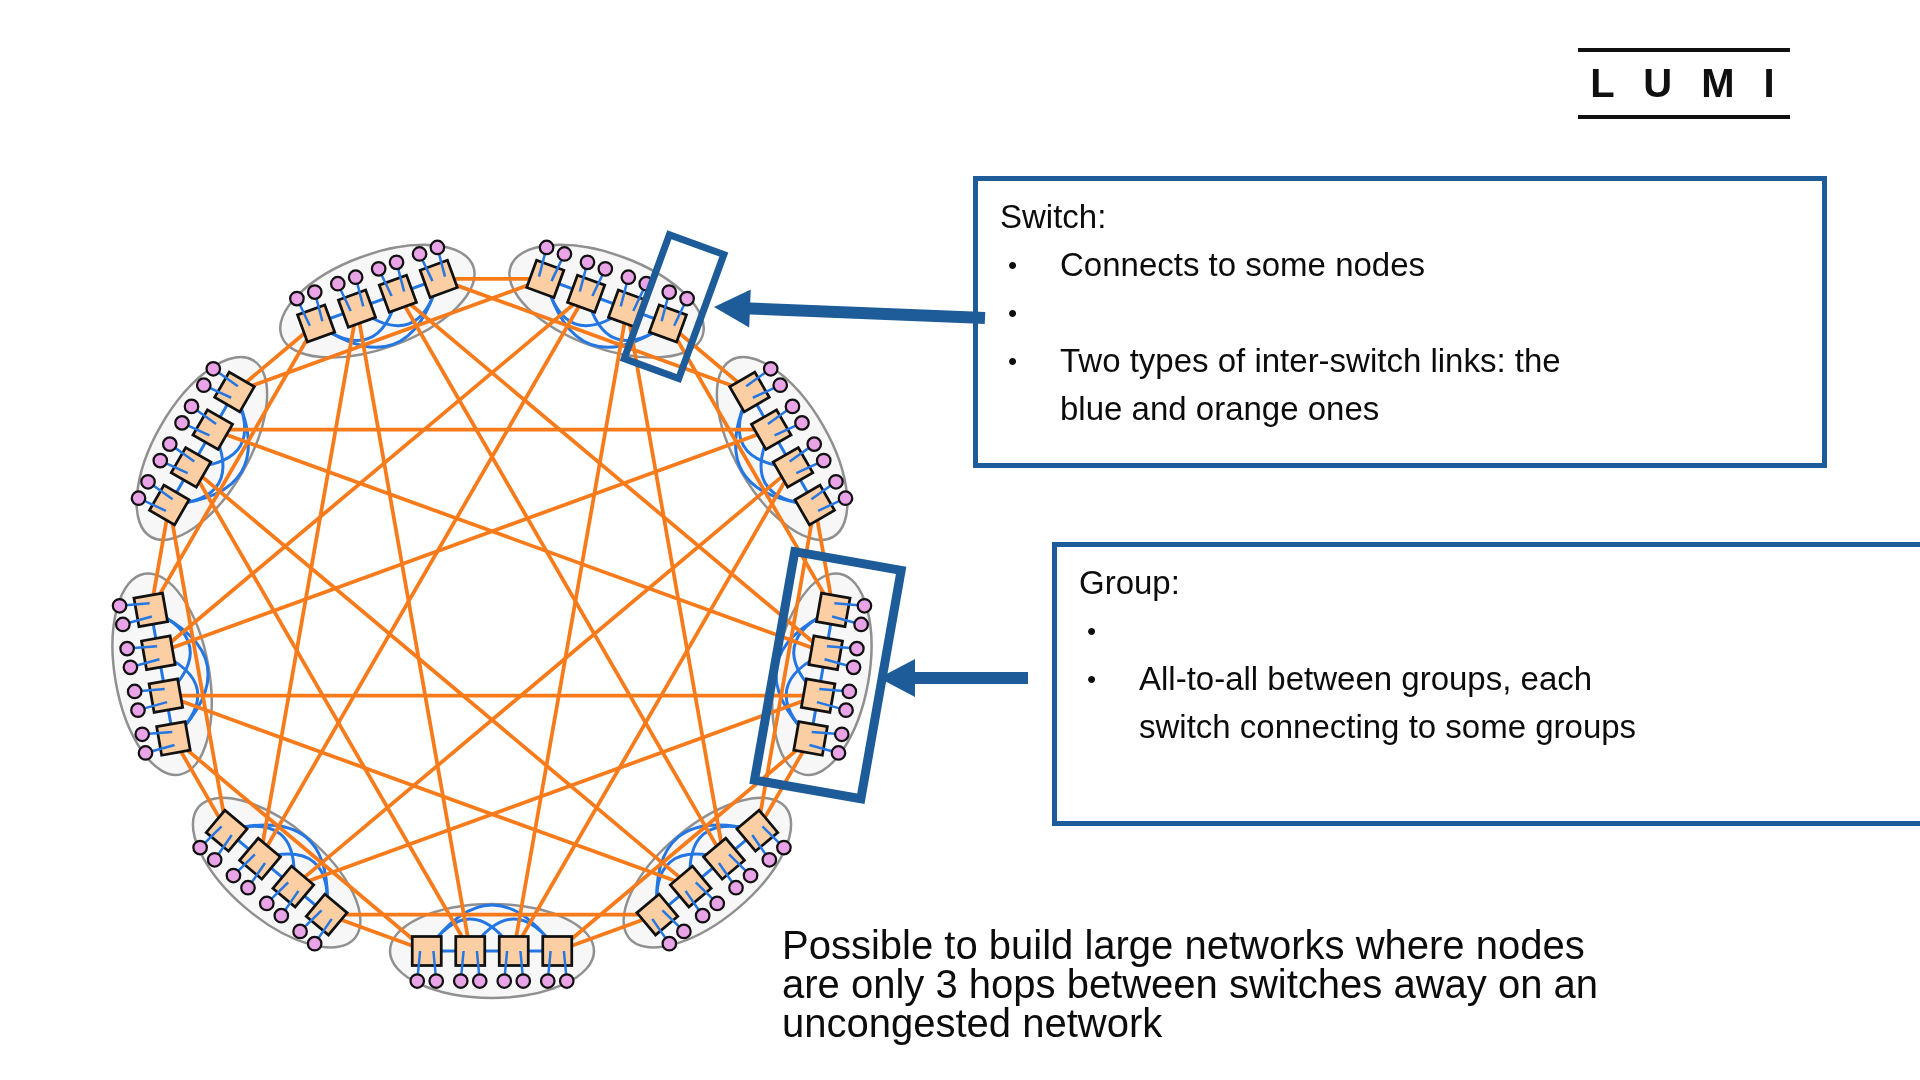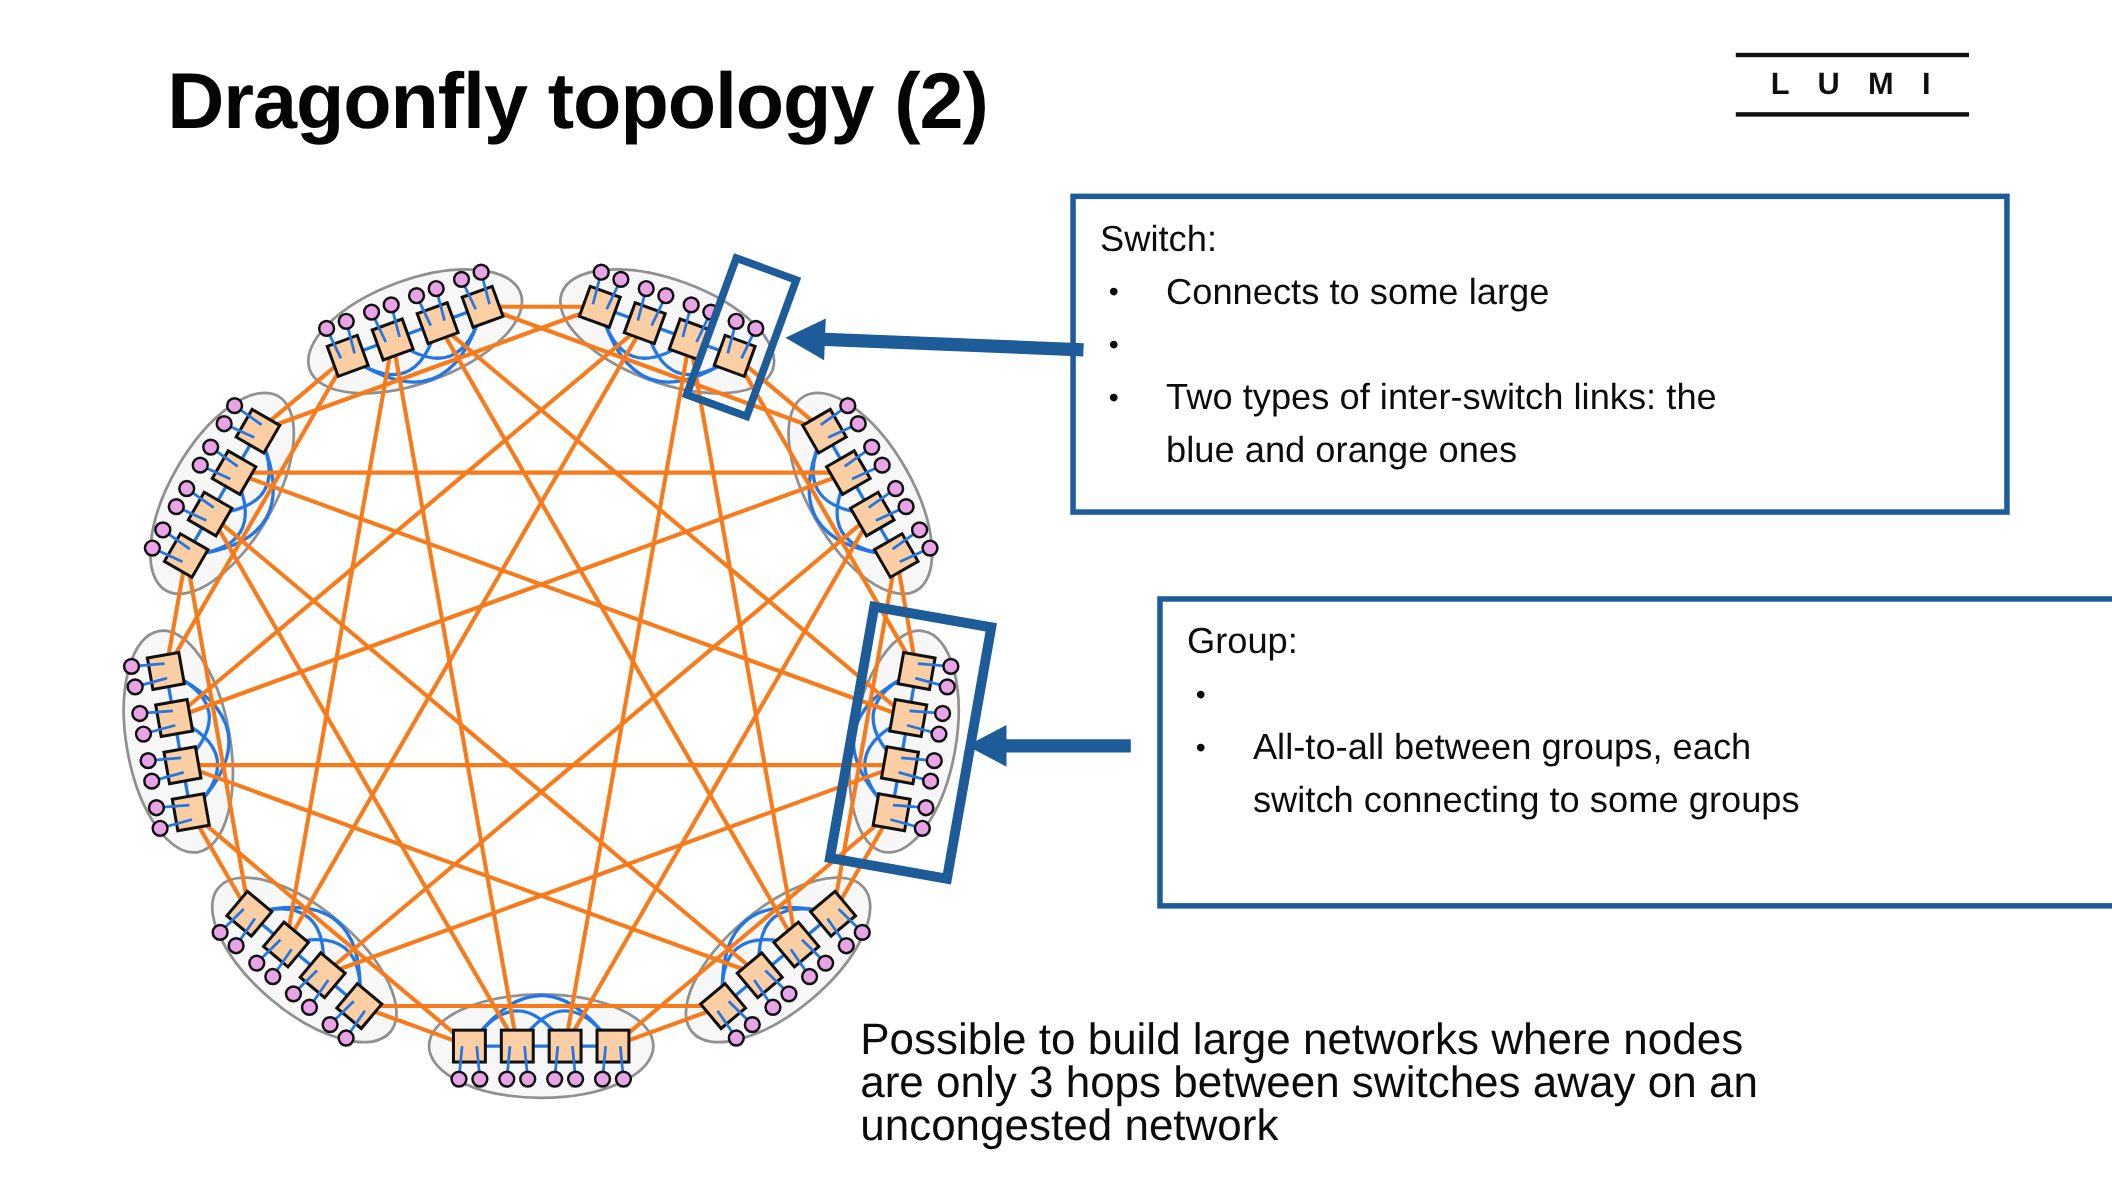--- a/index.html
+++ b/index.html
@@ -7,21 +7,21 @@
     position:relative;width:1920px;height:1080px;background:#ffffff;overflow:hidden;
     font-family:"Liberation Sans",sans-serif;color:#0b0b0b;
   }
   .title{
     position:absolute;left:152px;top:56px;font-size:72px;font-weight:bold;
     letter-spacing:-1px;line-height:1;color:#050505;white-space:nowrap;
   }
   .logo{position:absolute;left:1578px;top:48px;width:212px;}
   .logo-rule{height:4px;background:#101010;}
   .logo-letters{
-    text-align:center;font-size:28px;font-weight:bold;letter-spacing:9px;
+    text-align:center;font-size:40px;font-weight:bold;letter-spacing:9px;
     padding:9px 0 10px 6px;line-height:1.1;color:#101010;white-space:nowrap;
   }
   #topology-svg{position:absolute;left:0;top:0;}
   .callout{
     position:absolute;border:5px solid #1d5b99;box-sizing:border-box;
     padding:12px 25px 12px 22px;font-size:33px;line-height:48px;color:#0c0c0c;background:transparent;
   }
   .callout-switch{left:973px;top:176px;width:854px;height:292px;}
   .callout-group{left:1052px;top:542px;width:921px;height:284px;}
   .callout ul{margin:0;padding:0;list-style:none;}
@@ -32,21 +32,20 @@
   .footnote{
     position:absolute;left:782px;top:926px;width:830px;
     font-size:40px;line-height:39px;color:#0c0c0c;
   }
 </style>
 </head>
 <body>
 
 <div class="slide">
 
-  <div class="title">Dragonfly topology (2)</div>
 
   <div class="logo">
     <div class="logo-rule"></div>
     <div class="logo-letters">L U M I</div>
     <div class="logo-rule"></div>
   </div>
 
   <svg id="topology-svg" width="1920" height="1080" viewBox="0 0 1920 1080">
       <g>
         <ellipse rx="102" ry="47" transform="translate(377.42325198590095 301.20297203672067) rotate(-20)" fill="#f7f7f7" stroke="#909090" stroke-width="2.5"></ellipse>
@@ -343,21 +342,21 @@
         <polygon points="985.2433420550467,312.00493664385056 750.2137221919432,302.4649889741305 750.740963311211,289.47568503580675 714,307 749.1997969625821,327.44441962475315 749.7270380818499,314.4551156864294 984.7566579449533,323.99506335614944" fill="#1d5b99"></polygon>
         <polygon points="1028,672 915,672 915,659 879,678 915,697 915,684 1028,684" fill="#1d5b99"></polygon>
       </g>
     </svg>
 
   <div class="callout callout-switch">
     <div class="heading">Switch:</div>
     <ul>
       <li>
         <span class="bullet">•</span>
-        <span class="btext">Connects to some large</span>
+        <span class="btext">Connects to some nodes</span>
       </li>
       <li>
         <span class="bullet">•</span>
       </li>
       <li>
         <span class="bullet">•</span>
         <span class="btext">Two types of inter-switch links: the blue and orange ones</span>
       </li>
     </ul>
   </div>

